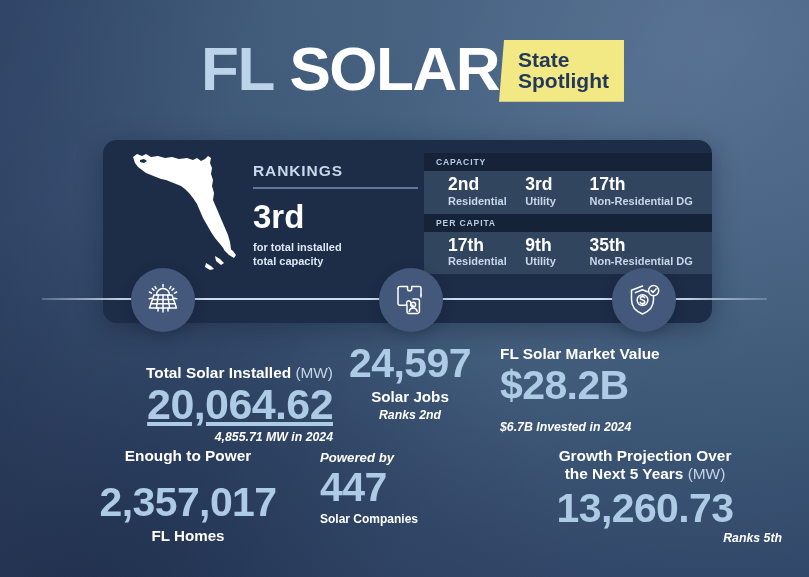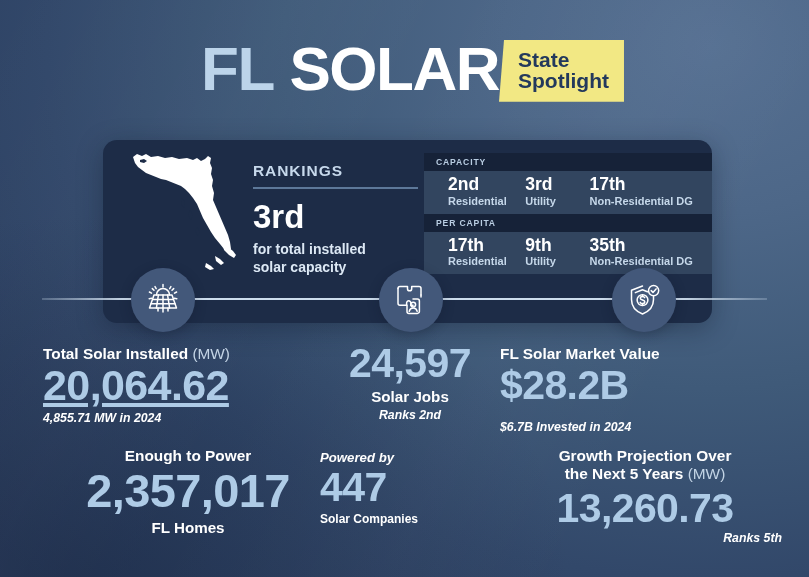--- a/index.html
+++ b/index.html
@@ -116,21 +116,21 @@
   #rank-label { border-bottom: 2px solid #5d7899; }
   #rank-value {
     color: #ffffff;
     font-size: 33px;
     font-weight: 700;
     margin-top: 11px;
     line-height: 1;
   }
   #rank-desc {
     color: #dce8f4;
-    font-size: 14px;
+    font-size: 11px;
     font-weight: 700;
     line-height: 1.26;
     margin-top: 8px;
   }
 
   
   #rank-table {
     position: absolute;
     right: 0px;
     top: 13px;
@@ -225,26 +225,26 @@
     line-height: 1.2;
   }
   .s-pre {
     color: #ffffff;
     font-size: 13.2px;
     font-style: italic;
     font-weight: 600;
   }
 
   
-  #stat-total   { left: 43px;  top: 345px; width: 290px; text-align: left; }
+  #stat-total   { left: 43px;  top: 364px; width: 290px; text-align: right; }
   #stat-total .s-num { font-size: 43px; margin-top: 0; text-decoration: underline; }
   #stat-total .s-sub { margin-top: 3px; }
 
   #stat-homes   { left: 43px;  top: 447px; width: 290px; text-align: center; }
-  #stat-homes .s-num { font-size: 47px; margin-top: 2px; }
+  #stat-homes .s-num { font-size: 41px; margin-top: 16px; }
   #stat-homes .s-cap { margin-top: 3px; }
 
   
   #stat-jobs    { left: 320px; top: 342px; width: 180px; text-align: center; }
   #stat-jobs .s-num { font-size: 41px; }
   #stat-jobs .s-cap { margin-top: 3px; }
   #stat-jobs .s-sub { margin-top: 2px; }
 
   #stat-companies { left: 320px; top: 450px; width: 180px; }
   #stat-companies .s-num { font-size: 41px; margin-top: 1px; }
@@ -289,21 +289,21 @@
       <path fill="#1d2c47" d="M55 50 L58 54 L57 60 L54 56 Z"></path>
       <path fill="#1d2c47" d="M63 62 L66 67 L64 72 L61 67 Z"></path>
       <path fill="#1d2c47" d="M70 79 L73 84 L71 88 L68 83 Z"></path>
     </svg>
 
     <div id="rank-block">
       <div id="rank-label">RANKINGS</div>
       <div id="rank-value">3rd</div>
       <div id="rank-desc">
         <div>for total installed</div>
-        <div>solar capacity</div>
+        <div>total capacity</div>
       </div>
     </div>
 
     <div id="rank-table">
 
       <div class="rt-head">CAPACITY</div>
       <div class="rt-row">
         <div class="rt-cell c-res">
           <div class="num">2nd</div>
           <div class="cap">Residential</div>

